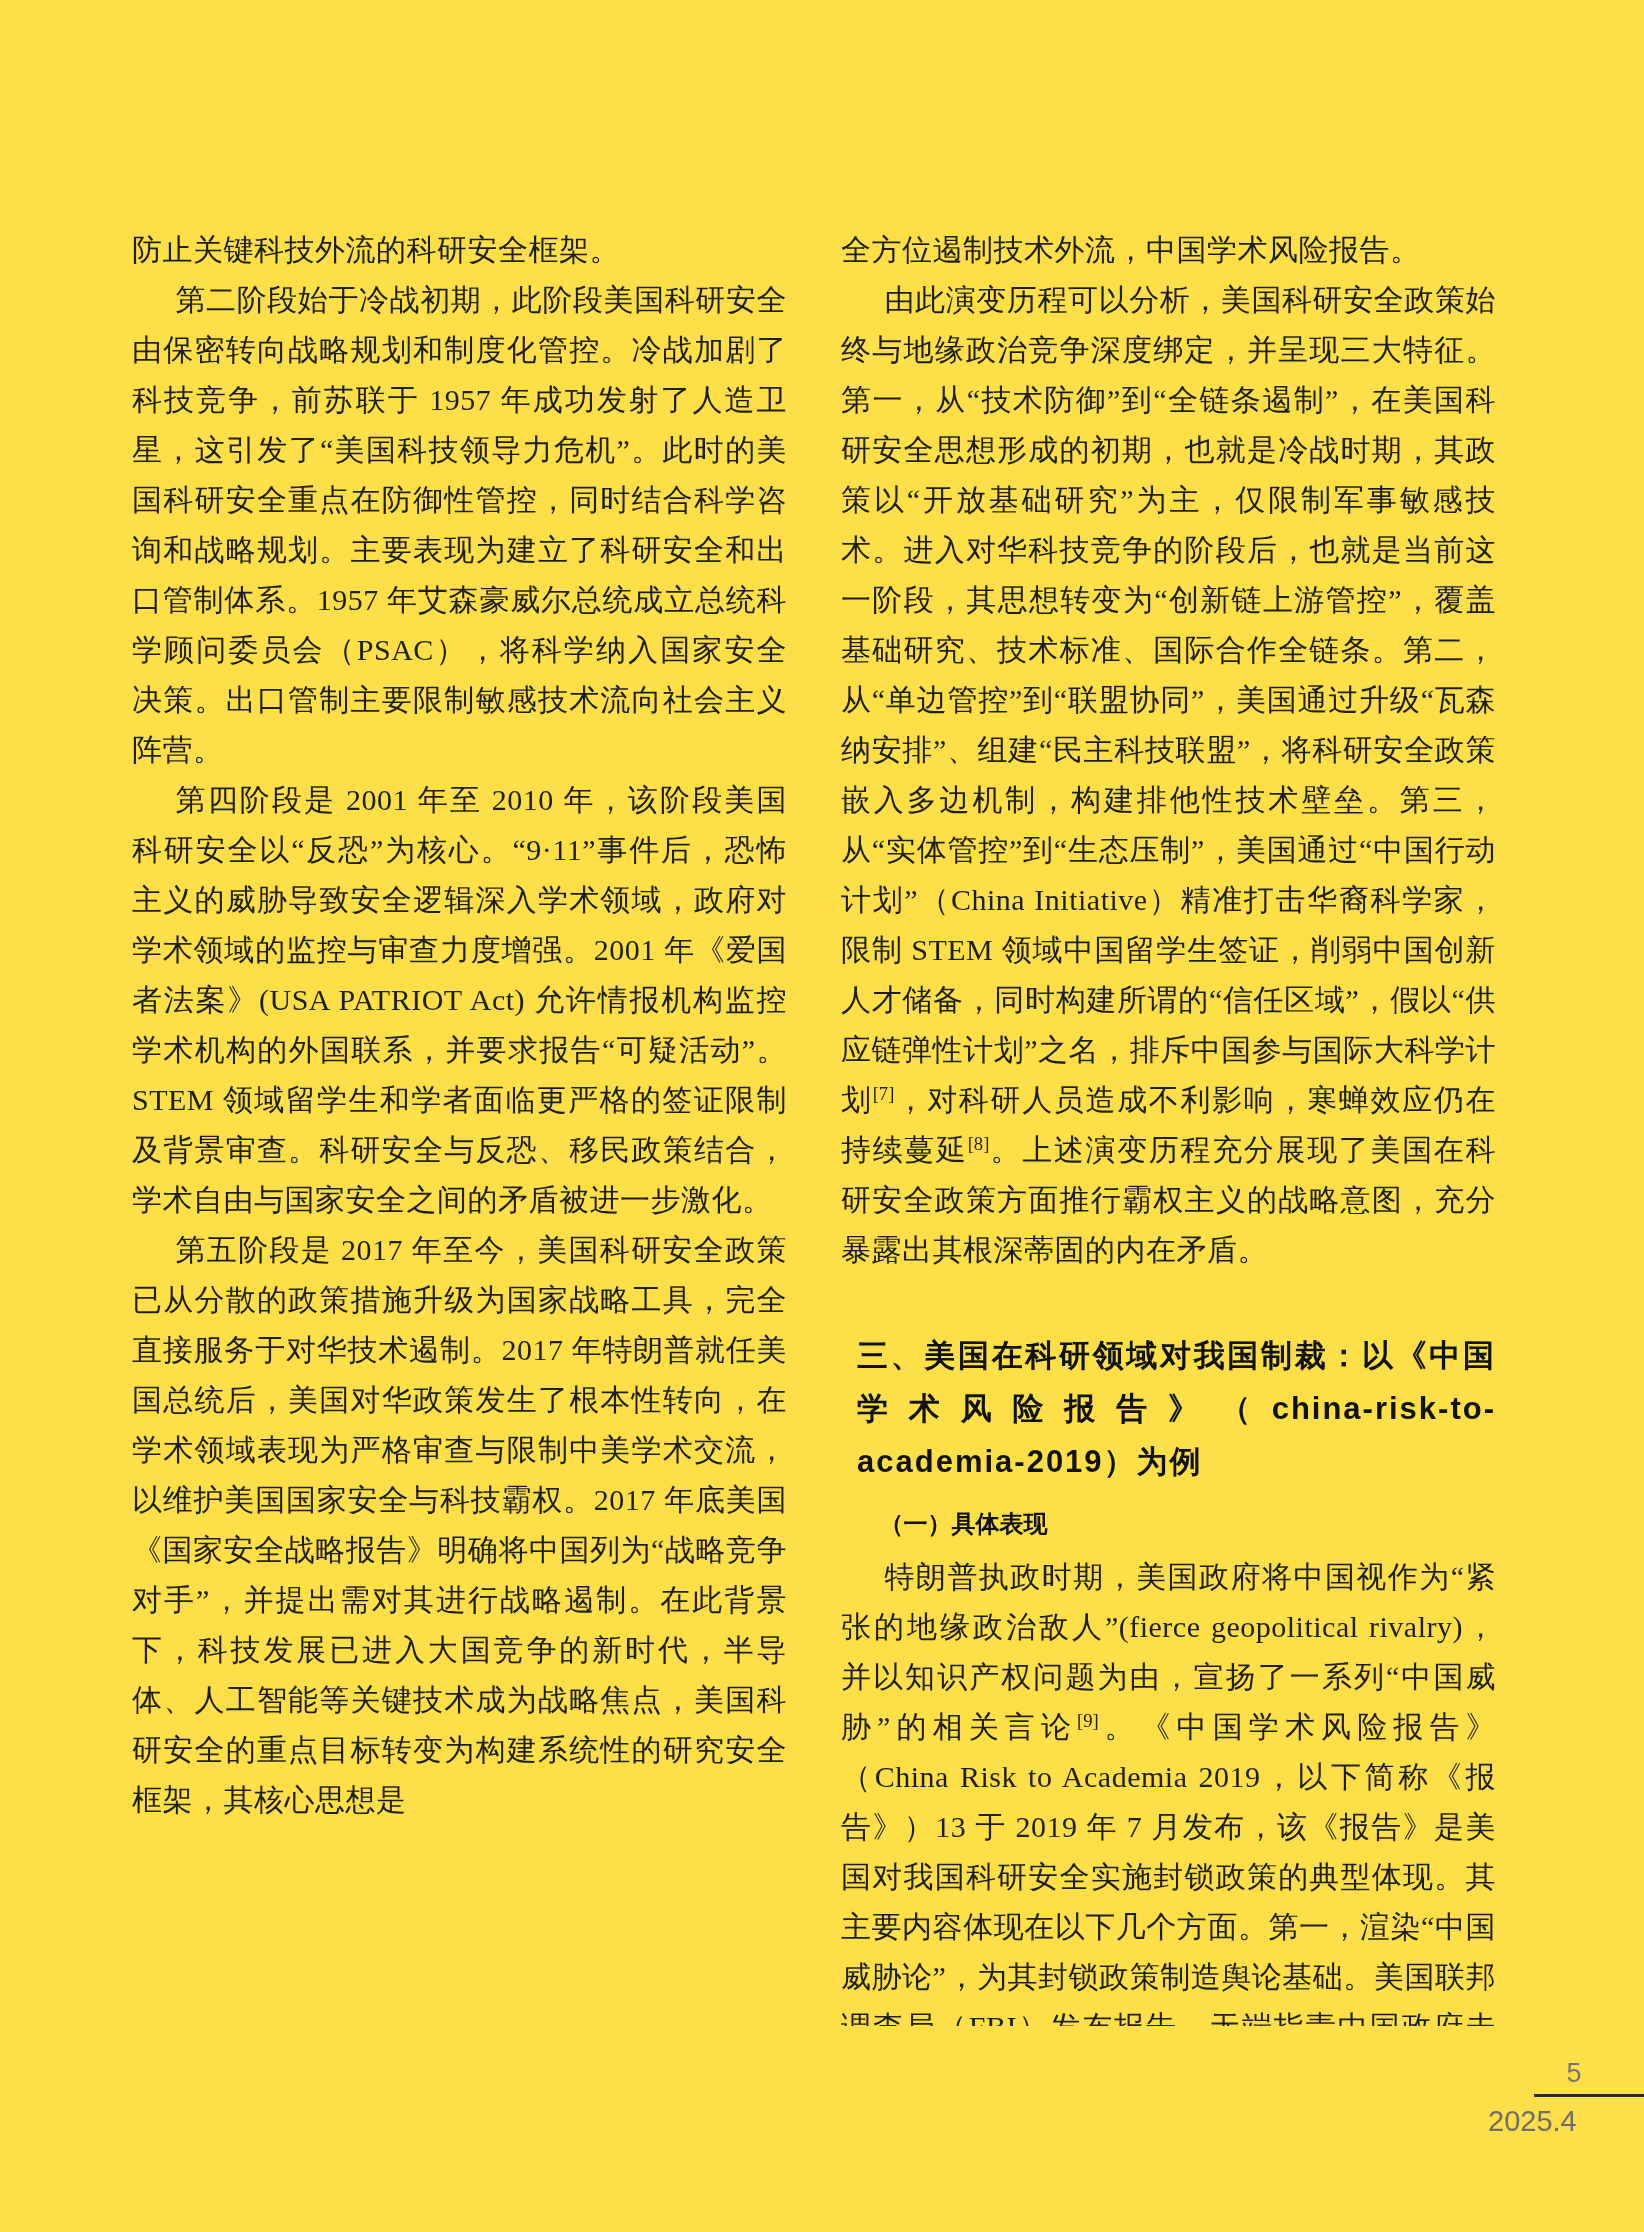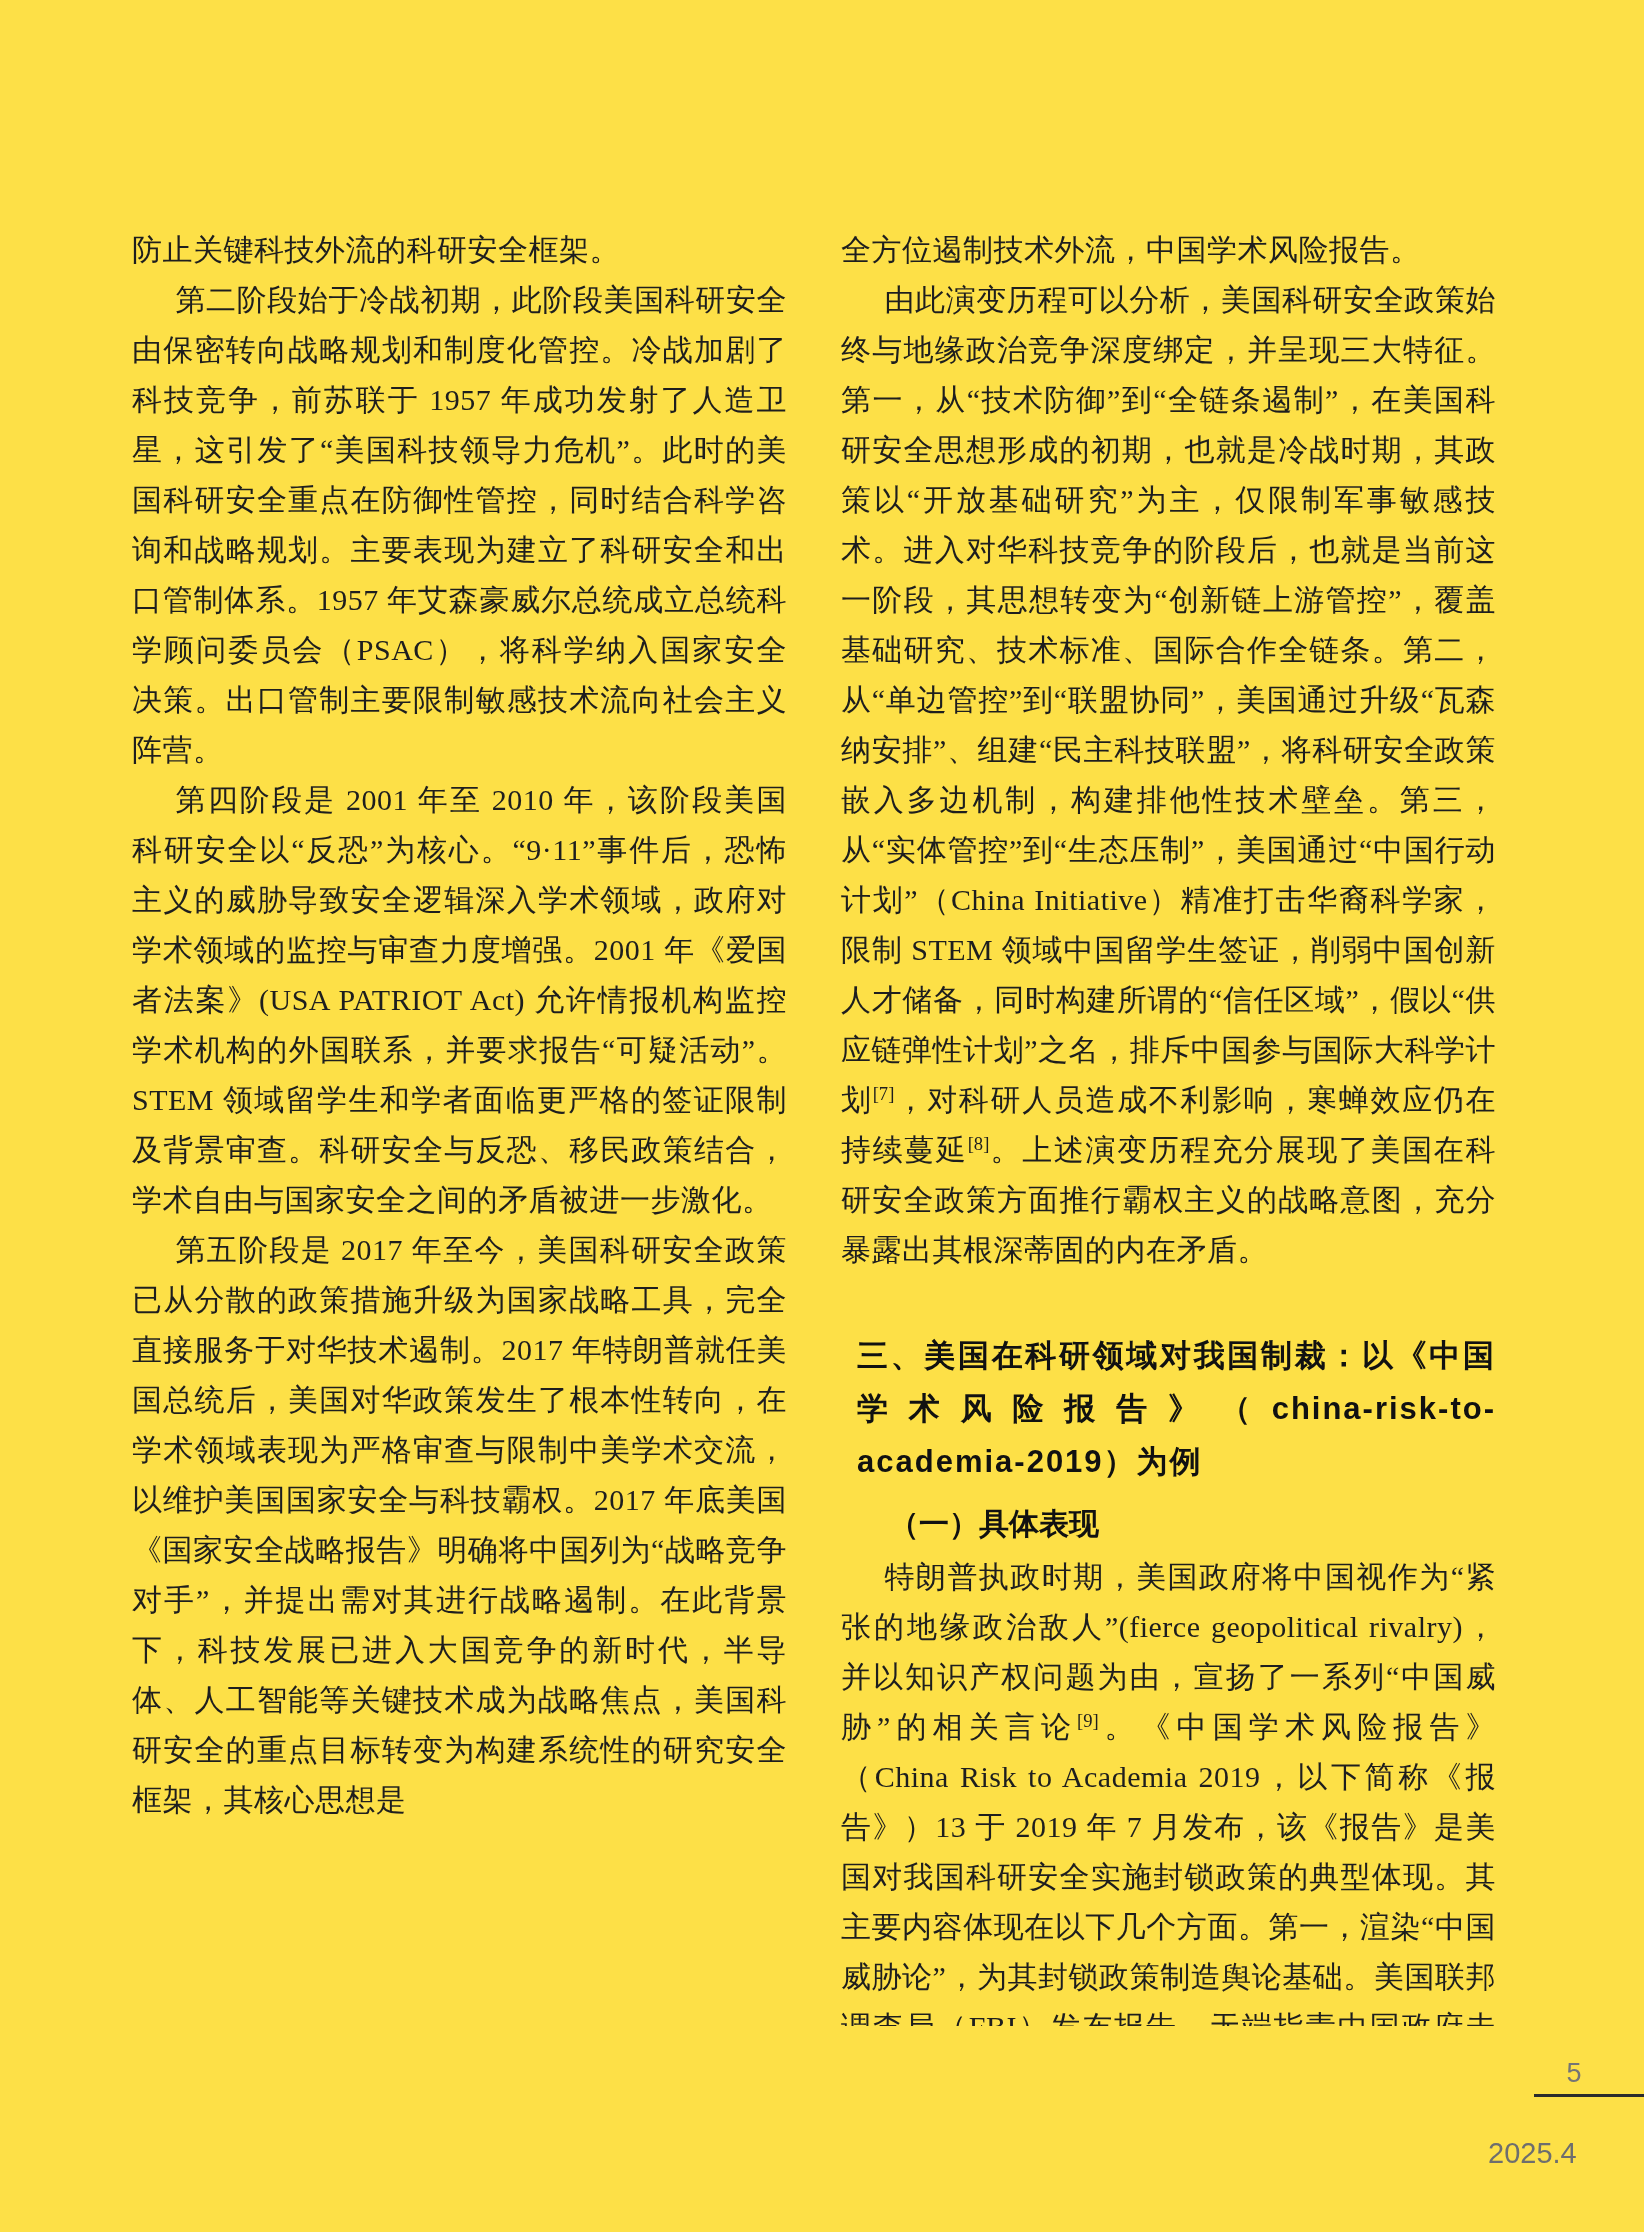--- a/index.html
+++ b/index.html
@@ -48,21 +48,21 @@
     line-height: 53px;
     letter-spacing: 2px;
     color: #111111;
     text-align: justify;
     text-justify: inter-ideograph;
   }
   .subsection-heading {
     margin: 0 0 2px 0;
     font-family: Liberation Serif, serif;
     font-weight: bold;
-    font-size: 30px;
+    font-size: 24px;
     line-height: 52px;
     text-indent: 1.6em;
     color: #111111;
   }
   .footer-pageno {
     position: absolute;
     left: 1534px;
     top: 2056px;
     width: 80px;
     text-align: center;
@@ -82,21 +82,20 @@
   .footer-issue {
     position: absolute;
     left: 1488px;
     top: 2103px;
     width: 85px;
     text-align: center;
     font-family: "Liberation Sans", "DejaVu Sans", sans-serif;
     font-size: 29px;
     line-height: 36px;
     color: #6e6e6e;
-    margin-top: 32px;
   }
 </style>
 </head>
 <body>
 
 <div class="page">
 
   <div class="col col-left">
     <p class="no-indent">防止关键科技外流的科研安全框架。</p>
     <p class="indent">第二阶段始于冷战初期，此阶段美国科研安全由保密转向战略规划和制度化管控。冷战加剧了科技竞争，前苏联于 1957 年成功发射了人造卫星，这引发了“美国科技领导力危机”。此时的美国科研安全重点在防御性管控，同时结合科学咨询和战略规划。主要表现为建立了科研安全和出口管制体系。1957 年艾森豪威尔总统成立总统科学顾问委员会（PSAC），将科学纳入国家安全决策。出口管制主要限制敏感技术流向社会主义阵营。</p>

